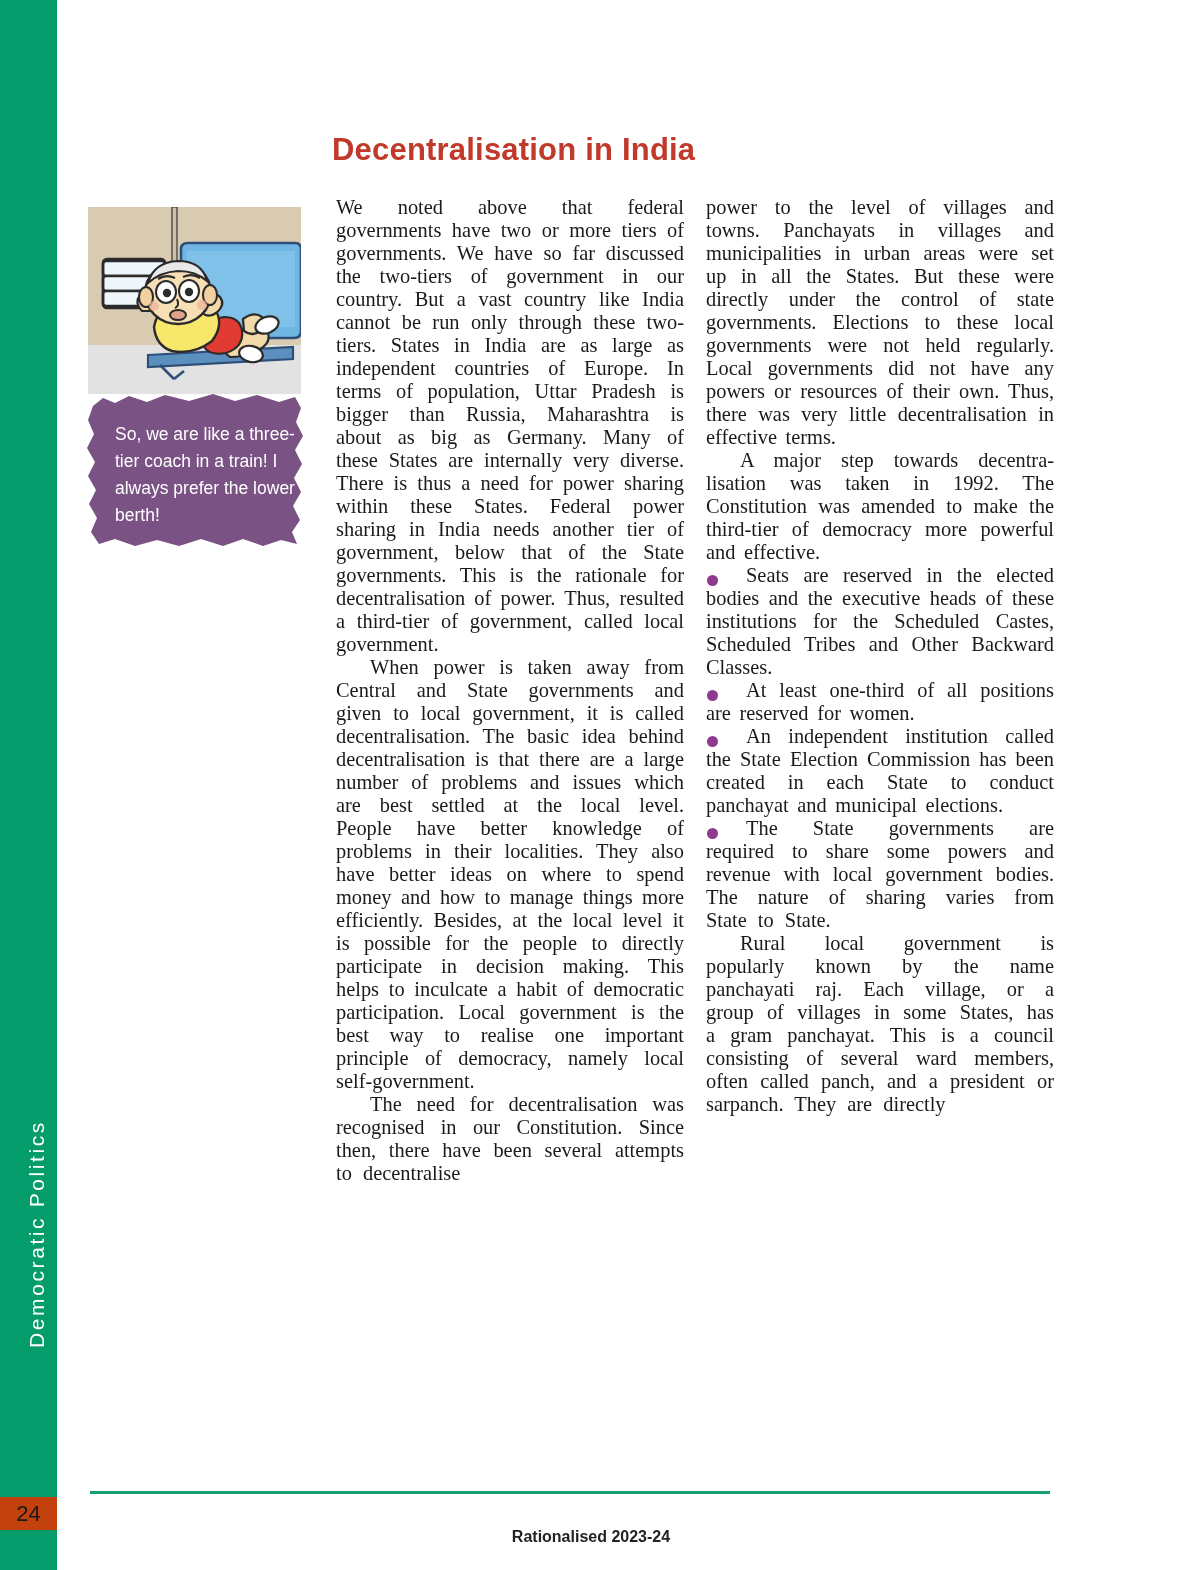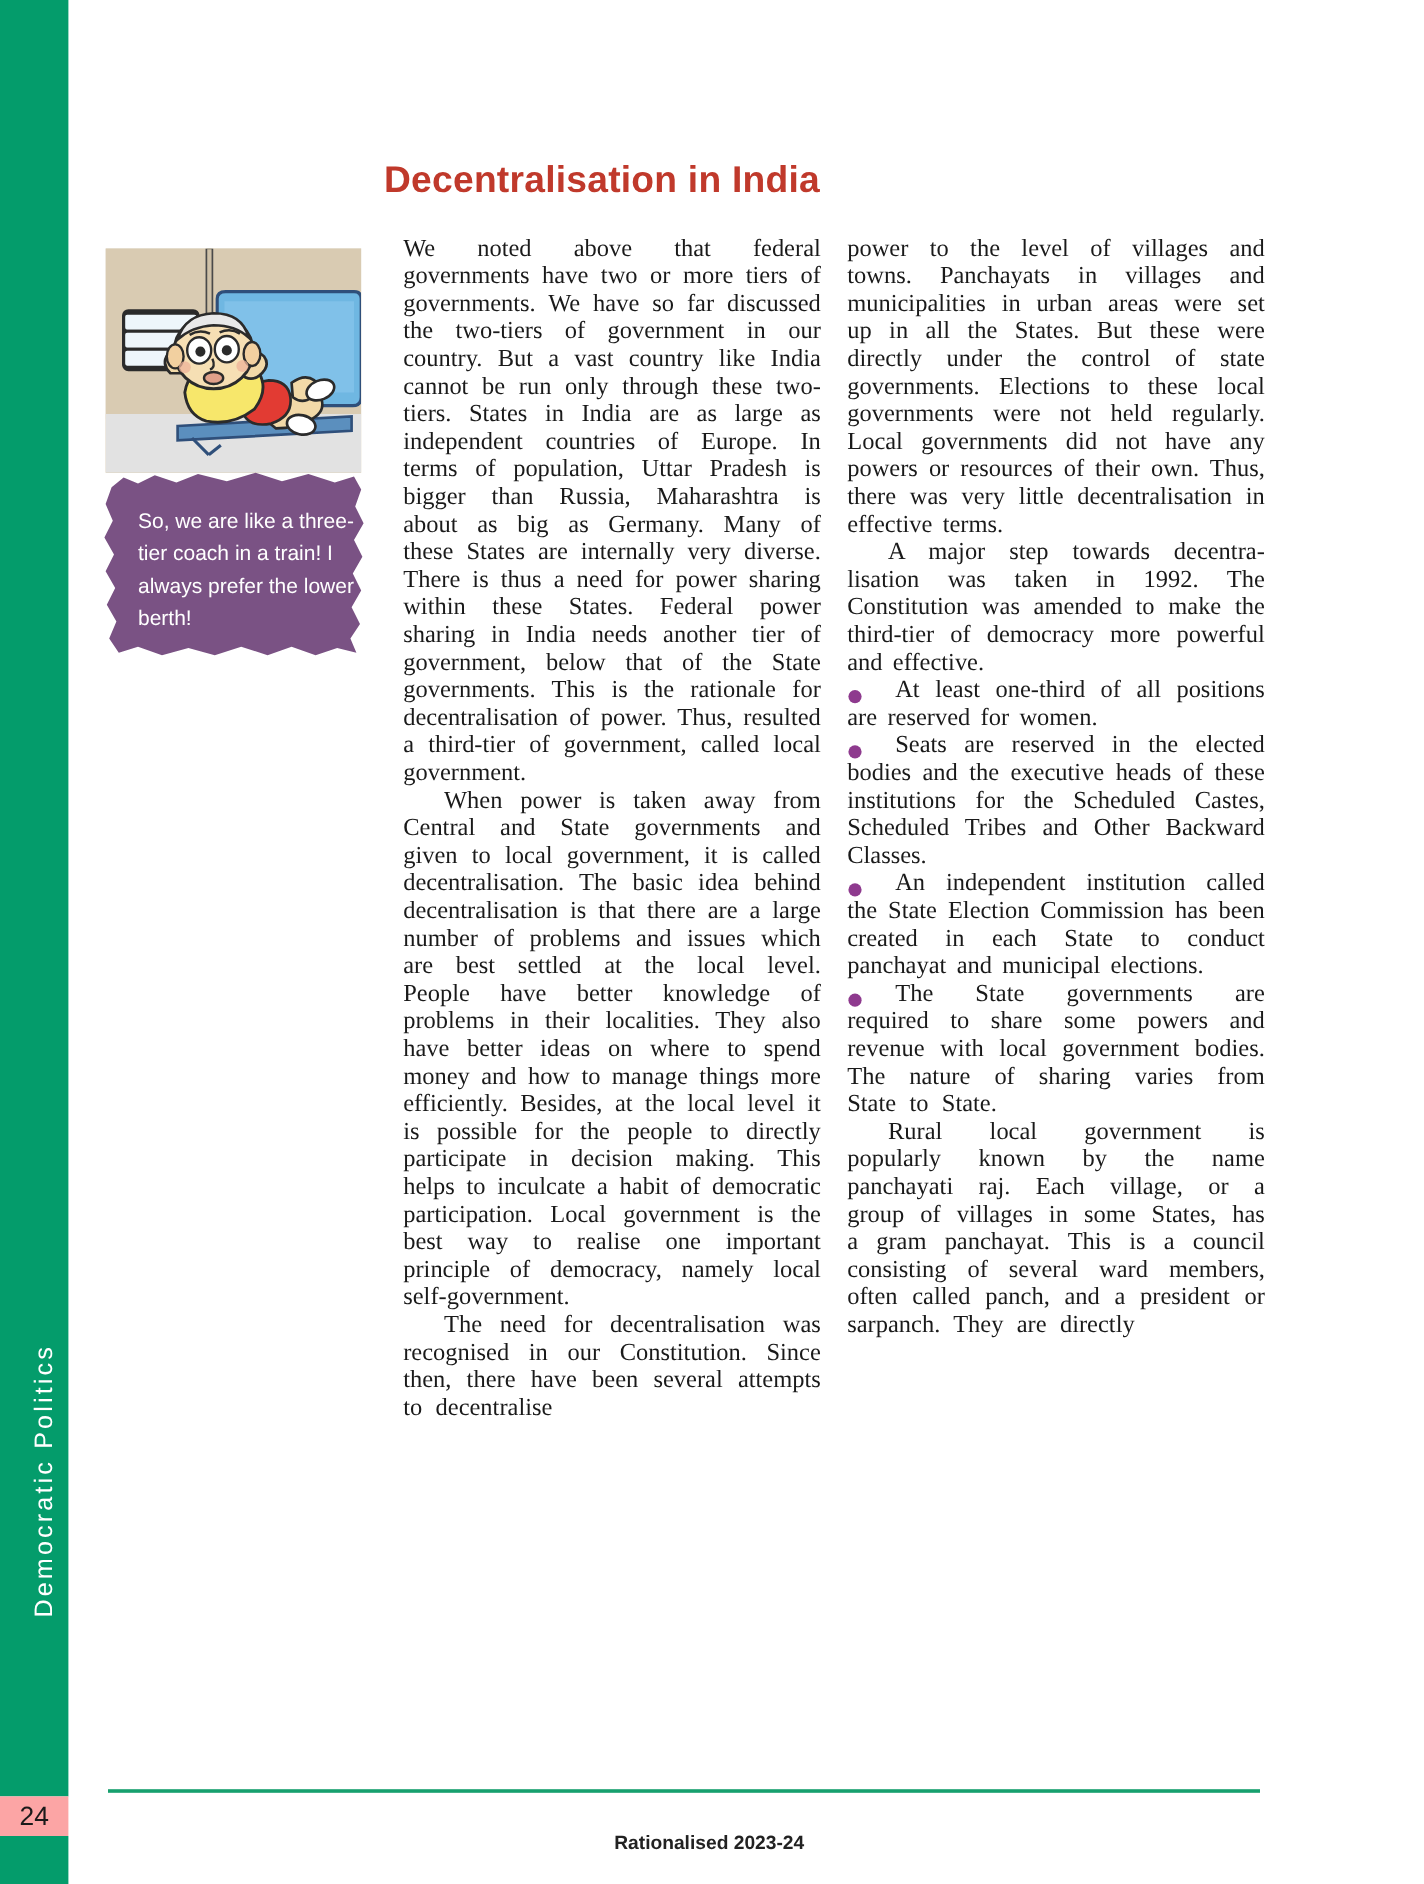--- a/index.html
+++ b/index.html
@@ -32,21 +32,21 @@
     width: 57px;
     height: 40px;
     background: #049c6b;
   }
   .page-number {
     position: absolute;
     left: 0;
     top: 1497px;
     width: 57px;
     height: 33px;
-    background: #fca5a5;
+    background: #c2410c;
     display: flex;
     align-items: center;
     justify-content: center;
     font-family: "Liberation Sans", sans-serif;
     font-size: 22px;
     color: #1a1a1a;
   }
   .spine-label {
     position: absolute;
     left: -143px;
@@ -57,21 +57,21 @@
     font-family: "Liberation Sans", sans-serif;
     font-size: 21px;
     letter-spacing: 2.6px;
     color: #ffffff;
     white-space: nowrap;
   }
 
   
   .heading {
     position: absolute;
-    left: 320px;
+    left: 332px;
     top: 132px;
     font-family: "Liberation Sans", sans-serif;
     font-weight: bold;
     font-size: 31px;
     color: #c0392b;
     letter-spacing: 0.2px;
   }
 
   
   .cartoon {
@@ -260,25 +260,25 @@
     <p class="indent loose">When power is taken away from Central and State governments and given to local government, it is called decentralisation. The basic idea behind decentralisation is that there are a large number of problems and issues which are best settled at the local level. People have better knowledge of problems in their localities. They also have better ideas on where to spend money and how to manage things more efficiently. Besides, at the local level it is possible for the people to directly participate in decision making. This helps to inculcate a habit of democratic participation. Local government is the best way to realise  one  important principle of democracy, namely local self-government.</p>
     <p class="indent looser">The need for decentralisation was recognised in our Constitution. Since then, there have been several attempts to decentralise</p>
   </div>
 
   <div class="col col-right">
     <p class="loose">power to the level of villages and towns. Panchayats in villages and municipalities in urban areas were set up in all the States. But these were directly under the control of state governments. Elections to these local governments were not held regularly. Local governments did not have any powers or resources of their own. Thus, there was very little decentralisation in effective terms.</p>
     <p class="indent loose">A major step towards decentra-lisation was taken in 1992. The Constitution was amended to make the third-tier of democracy more powerful and effective.</p>
 
     <p class="bullet-item loose">
       <span class="bullet-dot"></span>
+      <span>Seats are reserved in the elected bodies and the executive heads of these institutions for the Scheduled Castes, Scheduled Tribes and Other Backward Classes.</span>
+    </p>
+    <p class="bullet-item loose">
+      <span class="bullet-dot"></span>
       <span>At least one-third of all positions are reserved for women.</span>
-    </p>
-    <p class="bullet-item loose">
-      <span class="bullet-dot"></span>
-      <span>Seats are reserved in the elected bodies and the executive heads of these institutions for the Scheduled Castes, Scheduled Tribes and Other Backward Classes.</span>
     </p>
     <p class="bullet-item loose">
       <span class="bullet-dot"></span>
       <span>An independent institution called the State Election Commission has been created in each State to conduct panchayat and municipal elections.</span>
     </p>
     <p class="bullet-item looser">
       <span class="bullet-dot"></span>
       <span>The State governments are required to share some powers and revenue with local government bodies. The nature of sharing varies from State to State.</span>
     </p>
 

